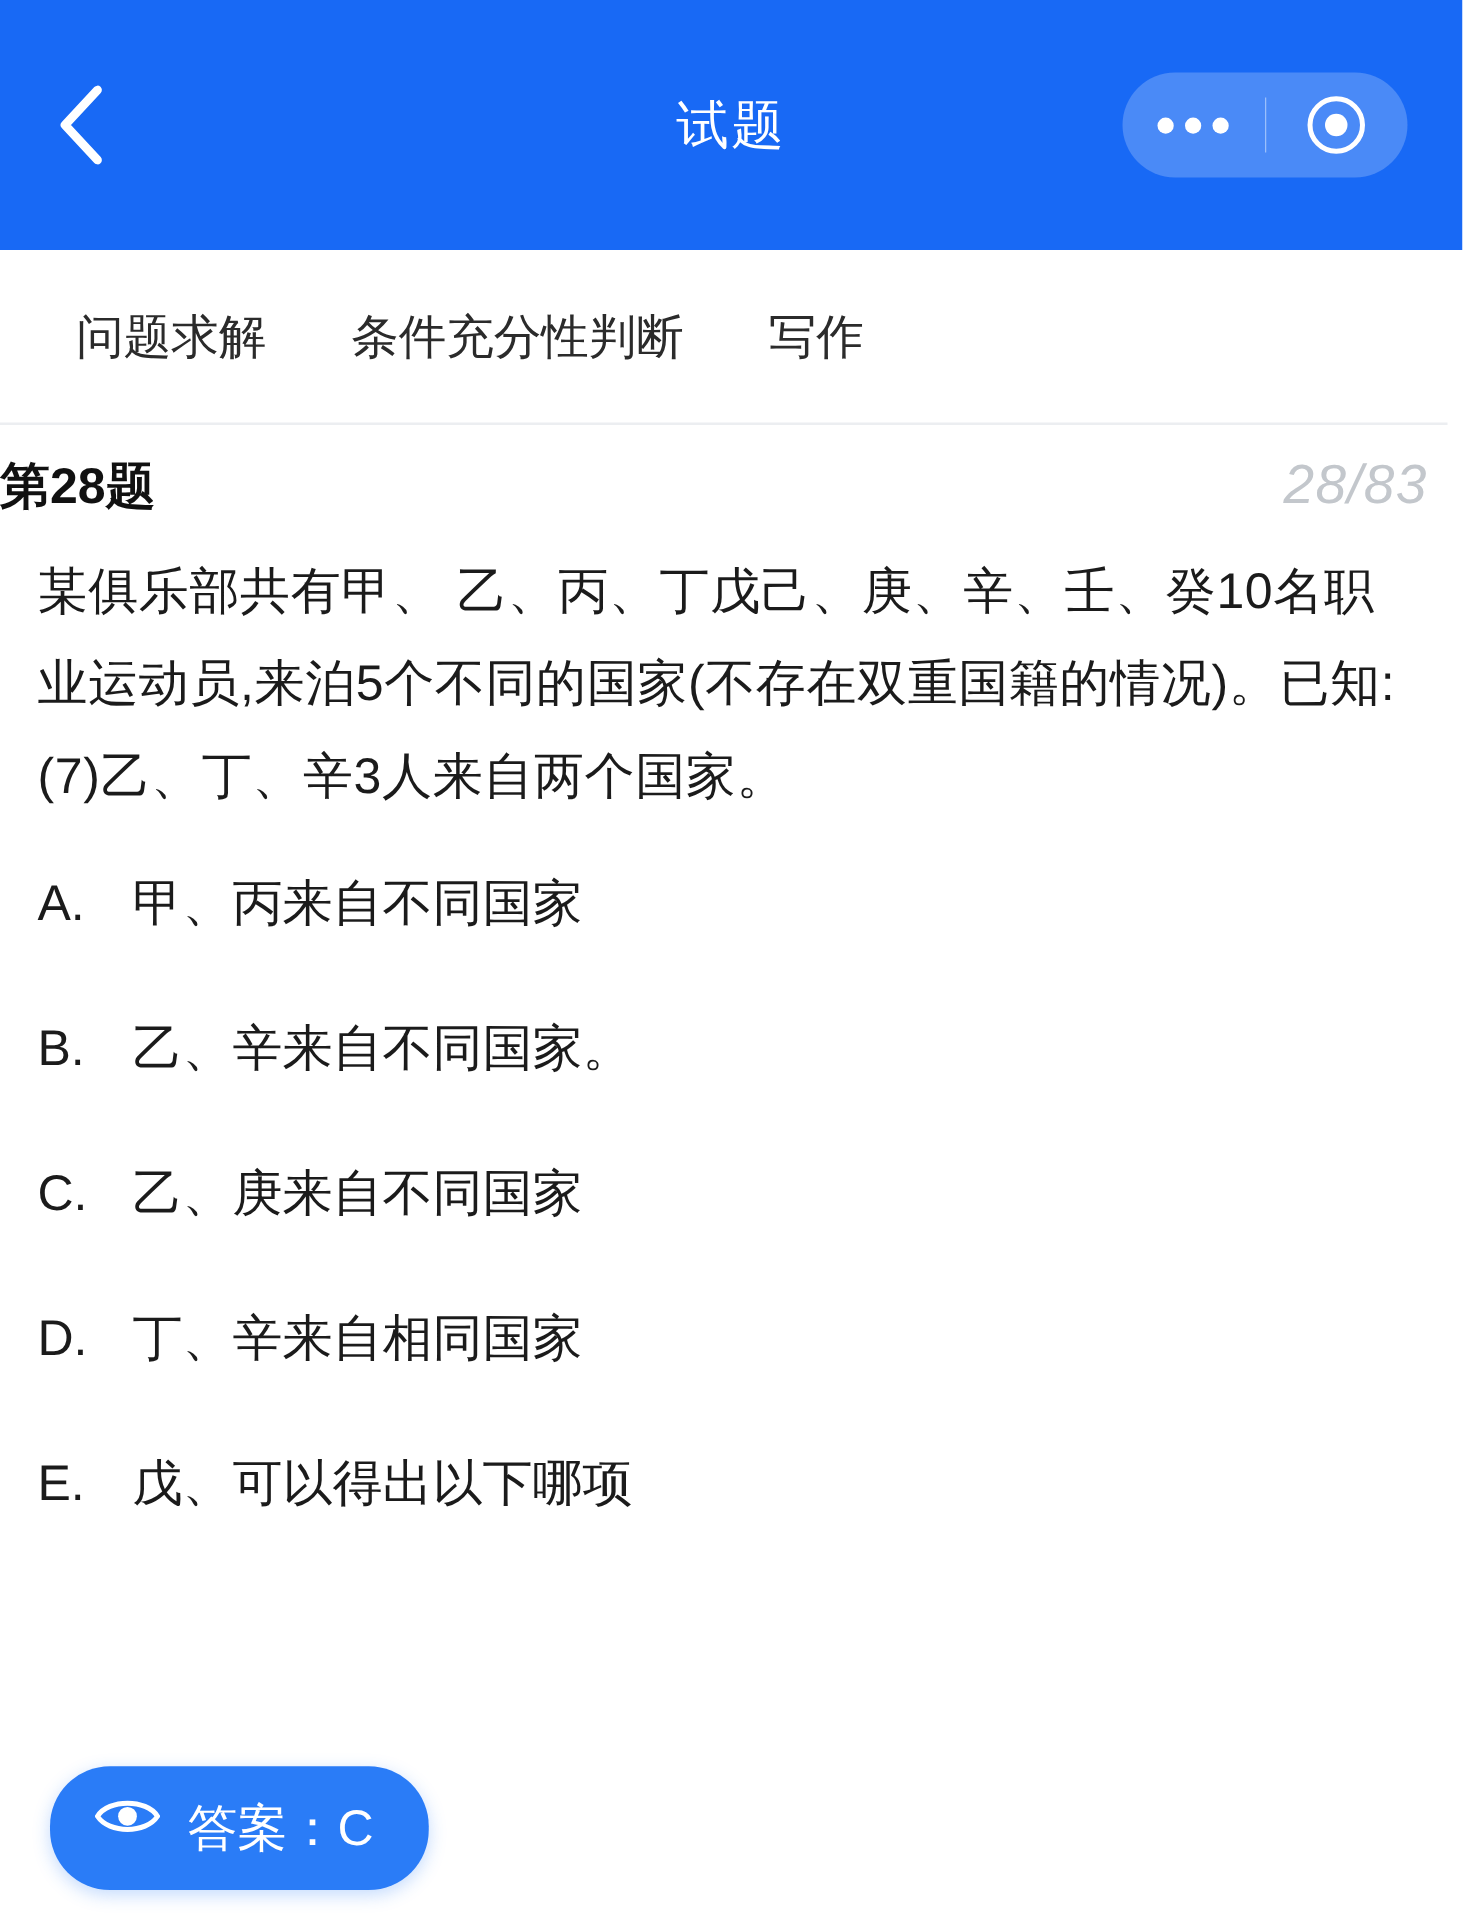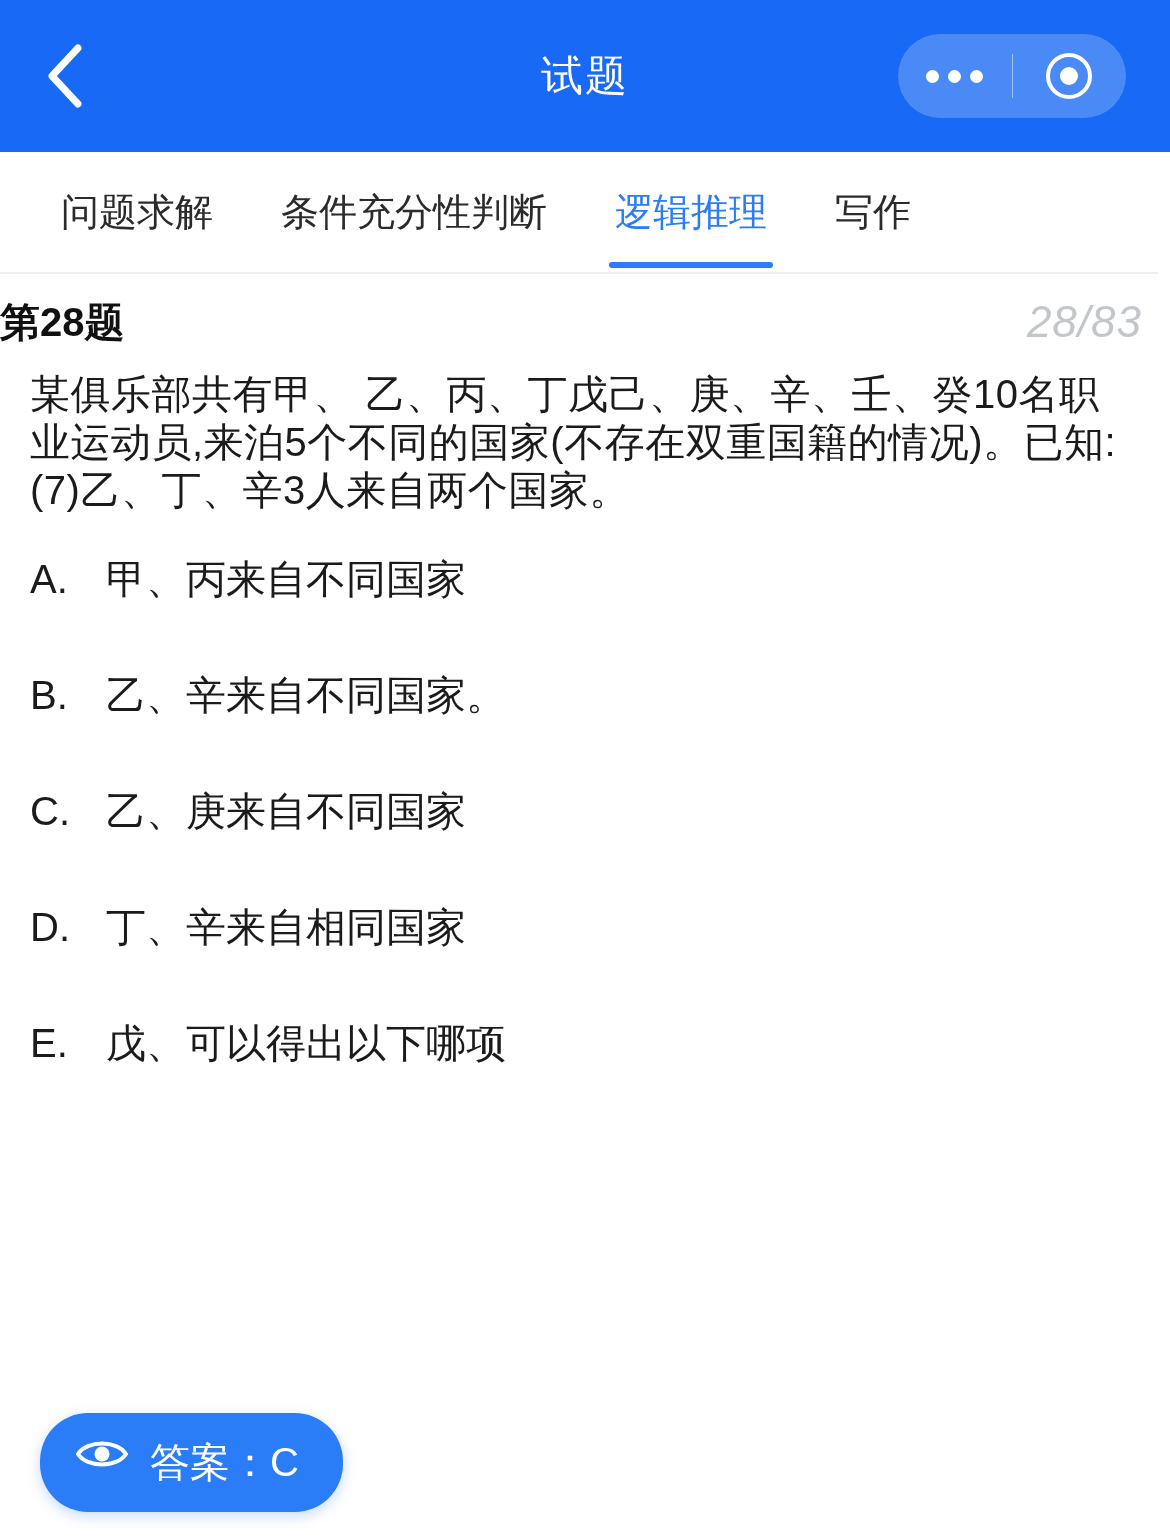--- a/index.html
+++ b/index.html
@@ -9,21 +9,21 @@
     width: 1170px;
     height: 1540px;
     background: #ffffff;
     font-family: "Liberation Sans", "DejaVu Sans", sans-serif;
     overflow: hidden;
   }
 
   
   .navbar {
     position: relative;
-    height: 152px;
+    height: 200px;
     background: #1869f5;
     display: flex;
     align-items: center;
     justify-content: center;
   }
   .nav-back {
     position: absolute;
     left: 36px;
     top: 50%;
     transform: translateY(-50%);
@@ -85,21 +85,21 @@
     width: 18px; height: 18px;
     border-radius: 50%;
     background: #ffffff;
   }
 
   
   .tabs {
     display: flex;
     align-items: flex-start;
     padding: 0 55px;
-    height: 122px;
+    height: 140px;
     border-bottom: 2px solid #eceef1;
     margin: 0 12px 0 0;
     position: relative;
   }
   .tabs-inner {
     display: flex;
     align-items: center;
     height: 100%;
     gap: 56px;
   }
@@ -148,21 +148,21 @@
     font-style: italic;
     letter-spacing: 1px;
   }
 
   
   .content {
     padding: 0 30px;
   }
   .stem {
     font-size: 40px;
-    line-height: 48px;
+    line-height: 74px;
     color: #1b1b1b;
     letter-spacing: 0.5px;
   }
   .stem p { margin: 0; }
 
   .options {
     margin-top: 36px;
   }
   .option {
     display: flex;
@@ -224,21 +224,20 @@
           <i></i>
         </span>
     </div>
   </div>
 </div>
 
 <div class="tabs">
   <div class="tabs-inner">
     <div class="tab">问题求解</div>
     <div class="tab">条件充分性判断</div>
-    <div class="tab active">逻辑推理</div>
     <div class="tab">写作</div>
   </div>
 </div>
 
 <div class="q-header">
   <div class="q-title">第28题</div>
   <div class="q-counter">28/83</div>
 </div>
 
 <div class="content">

